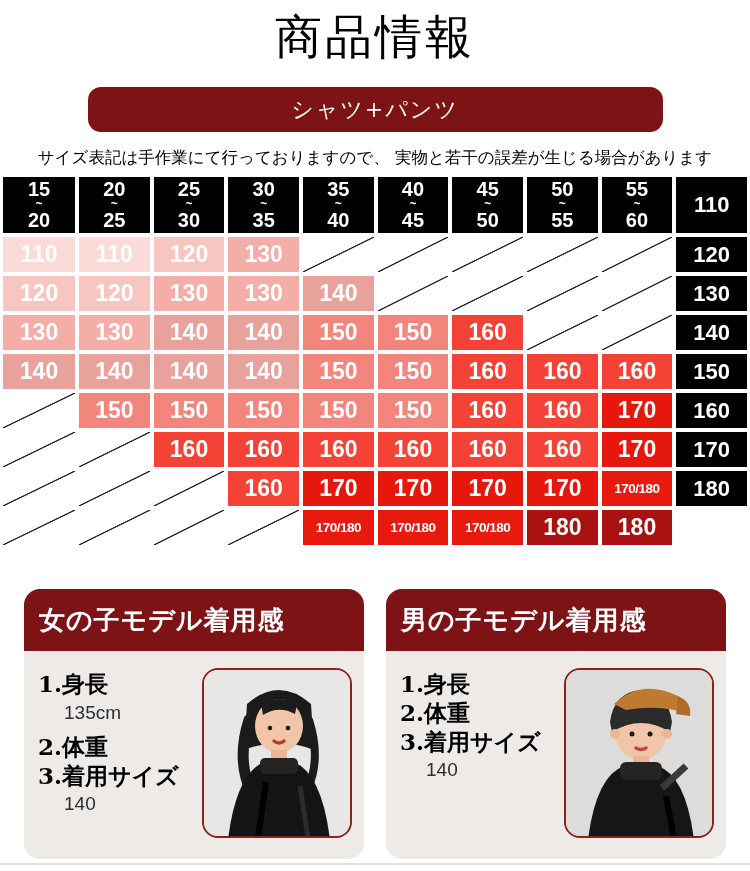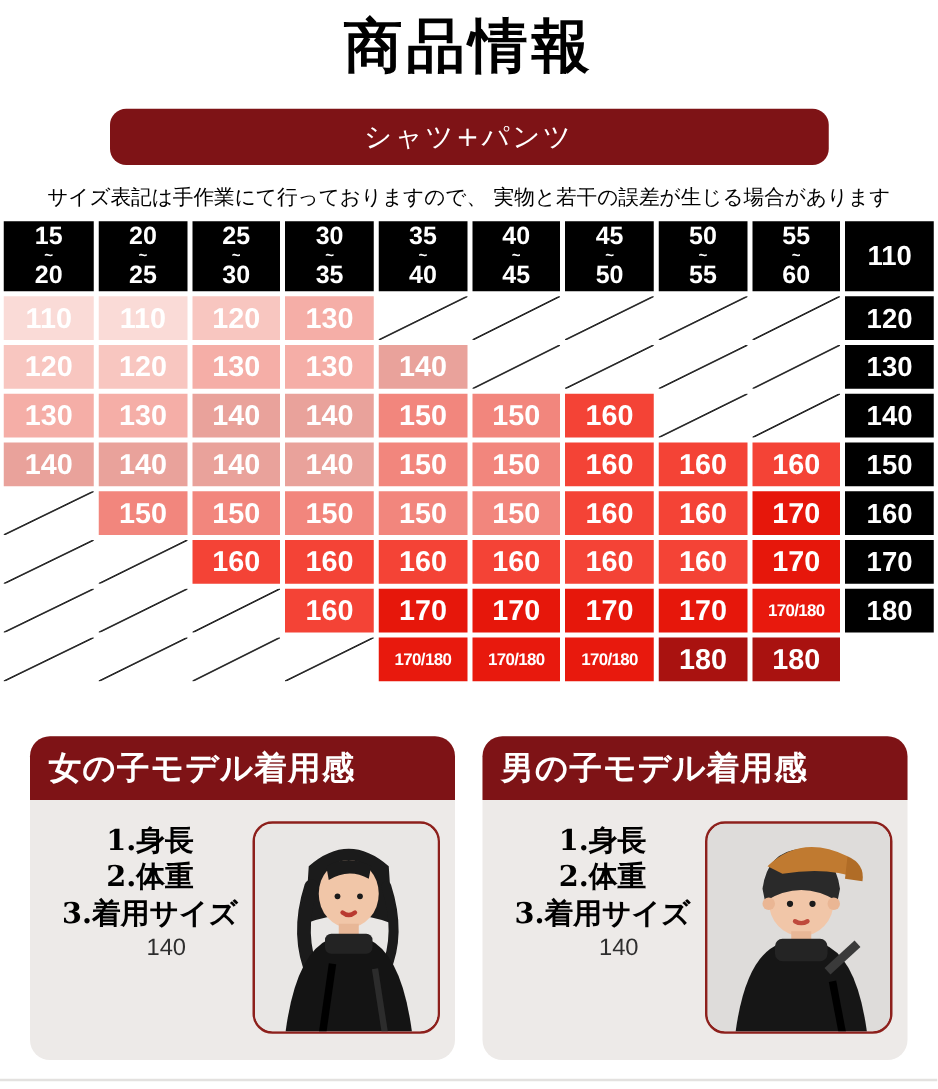--- a/index.html
+++ b/index.html
@@ -5,21 +5,21 @@
   * { box-sizing: border-box; margin: 0; padding: 0; }
   html,body { background:#fff; }
   body {
     width: 750px; height: 871px;
     margin: 0 auto; position: relative; overflow: hidden;
     font-family: "Liberation Sans", sans-serif;
   }
   .page-title {
     text-align: center;
     font-family: "DejaVu Serif", "Liberation Serif", serif;
-    font-weight: bold; font-size: 47px; letter-spacing: 3px;
+    font-weight: normal; font-size: 47px; letter-spacing: 3px;
     margin: 6px 0 18px 0; color: #000;
   }
   .banner {
     width: 575px; height: 45px; margin: 0 auto 0 auto;
     background: #7e1316; border-radius: 13px;
     display: flex; align-items: center; justify-content: center;
     color: #fff; font-size: 22px; letter-spacing: 2px;
     font-family: "DejaVu Serif", "Liberation Serif", serif;
   }
   .note {
@@ -61,27 +61,27 @@
       transparent calc(50% - 1px), #2b2b2b calc(50% - .35px),
       #2b2b2b calc(50% + .35px), transparent calc(50% + 1px));
   }
   
   .panels {
     display: flex; justify-content: space-between;
     padding: 0 24px; margin-top: 44px;
   }
   .panel { width: 340px; border-radius: 16px; background: #edeae8; }
   .panel-h {
-    background: #7e1316; color: #fff; height: 51px;
+    background: #7e1316; color: #fff; height: 62px;
     border-radius: 16px 16px 0 0;
     display: flex; align-items: center; padding: 0 15px;
     font-family: "DejaVu Serif", "Liberation Serif", serif;
     font-size: 26px; font-weight: bold; letter-spacing: 1px;
   }
-  .panel-b { display: flex; padding: 17px 12px 21px 14px; text-align: center; }
+  .panel-b { display: flex; padding: 17px 12px 21px 14px; }
   .specs { flex: 1; font-family: "DejaVu Serif", "Liberation Serif", serif; padding-top: 2px; }
   .spec-label { font-size: 23px; font-weight: bold; color: #000; line-height: 1.25; }
   .spec-value {
     font-size: 19px; color: #2e2e2e; margin: 3px 0 9px 26px;
     font-family: "Liberation Sans", sans-serif;
   }
   .photo {
     width: 150px; height: 170px; flex-shrink: 0;
     border: 2px solid #8d201c; border-radius: 16px;
     overflow: hidden; background: #e7e5e3;
@@ -232,20 +232,21 @@
     <div class="cell" style="background: rgb(169, 18, 16);">180</div>
   </div>
 
 <div class="panels">
 
   <div class="panel">
     <div class="panel-h">女の子モデル着用感</div>
     <div class="panel-b">
       <div class="specs">
         <div class="spec-label">1.身長</div>
+        <div class="spec-value">135cm</div>
         <div class="spec-label">2.体重</div>
         <div class="spec-label">3.着用サイズ</div>
         <div class="spec-value">140</div>
       </div>
       <div class="photo">
         <svg width="150" height="170" viewBox="0 0 150 170" xmlns="http://www.w3.org/2000/svg">
           <rect width="150" height="170" fill="#e9e7e5"></rect>
           <path d="M43 34 Q75 6 107 34 L110 80 Q75 66 40 80 Z" fill="#1b1b1b"></path>
           <path d="M45 50 C36 78 38 102 47 122" stroke="#1b1b1b" stroke-width="11" fill="none" stroke-linecap="round"></path>
           <path d="M105 50 C114 78 112 100 104 118" stroke="#1b1b1b" stroke-width="8" fill="none" stroke-linecap="round"></path>

